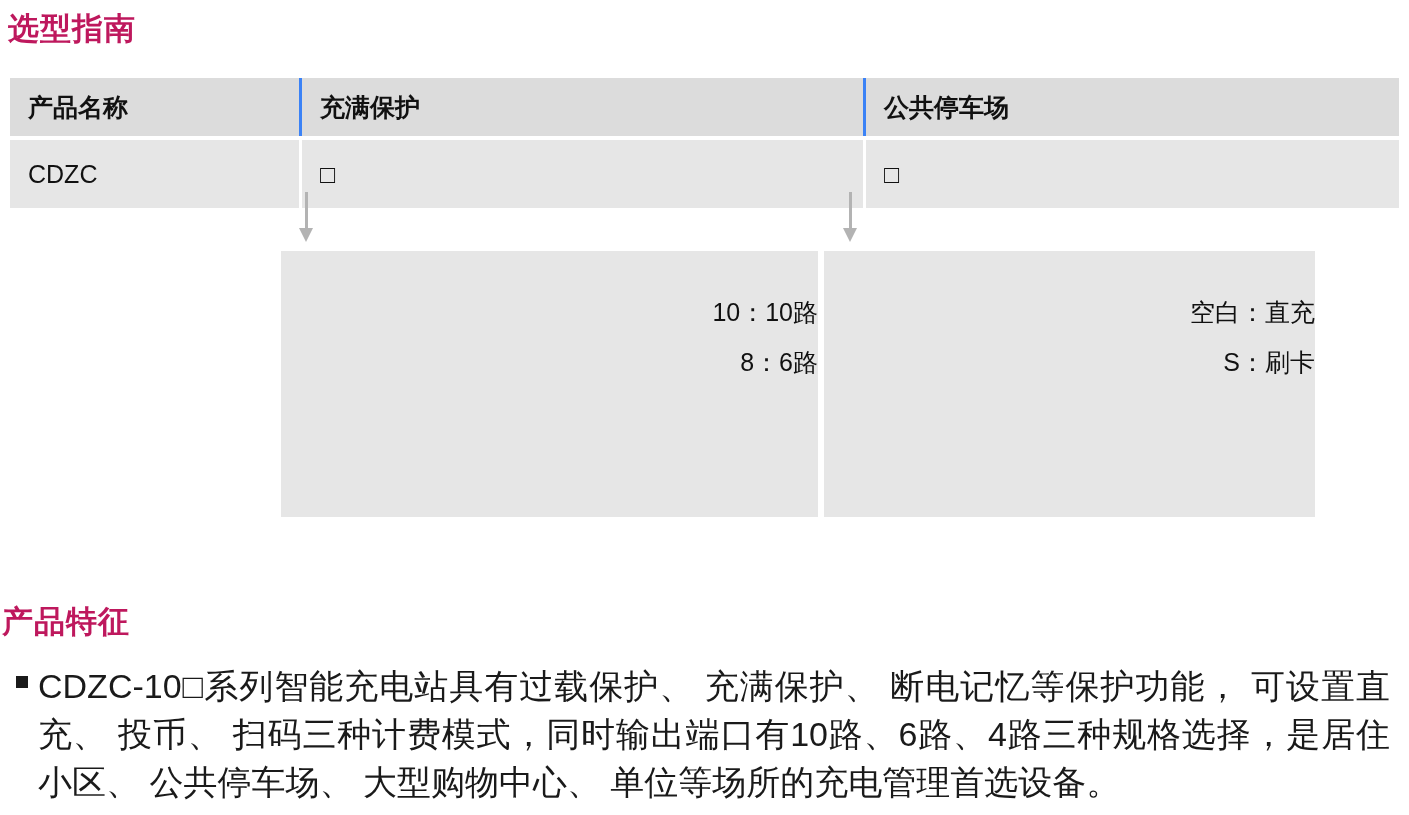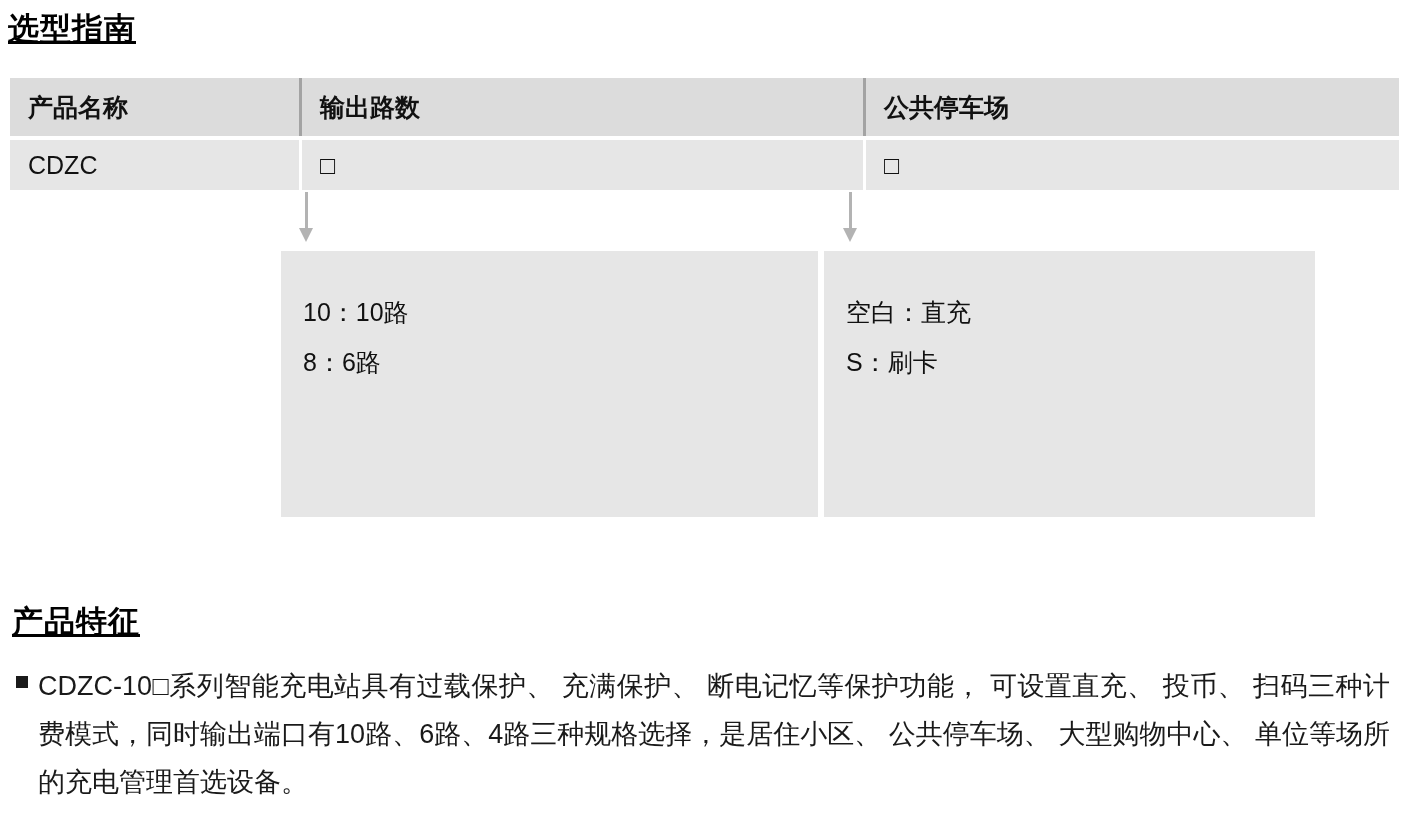--- a/index.html
+++ b/index.html
@@ -18,35 +18,34 @@
   .page {
     position: relative;
     width: 1409px;
     height: 815px;
     box-sizing: border-box;
     padding: 0 12px;
   }
 
   
   .section-title {
-    color: #000000;
+    color: #be185d;
     font-size: 31px;
     font-weight: bold;
     letter-spacing: 1px;
     line-height: 1.1;
-    text-decoration: underline;
   }
   #selection-guide-title {
     position: absolute;
     left: 8px;
     top: 12px;
   }
   #features-title {
     position: absolute;
-    left: 12px;
+    left: 2px;
     top: 605px;
   }
 
   
   .table-wrap {
     position: absolute;
     left: 10px;
     top: 78px;
     width: 1389px;
   }
@@ -59,27 +58,27 @@
     vertical-align: middle;
     padding: 0;
   }
   .hdr-cell {
     background: #dcdcdc;
     height: 58px;
     font-size: 25px;
     font-weight: bold;
     color: #111;
     padding-left: 18px !important;
-    border-right: 3px solid #a3a3a3;
+    border-right: 3px solid #3b82f6;
   }
   .hdr-cell.last { border-right: none; }
   .spacer-row td { height: 4px; background: #ffffff; }
   .val-cell {
     background: #e6e6e6;
-    height: 50px;
+    height: 68px;
     font-size: 25px;
     color: #111;
     padding-left: 18px !important;
     border-right: 3px solid #ffffff;
   }
   .val-cell.last { border-right: none; }
 
   
   .arrow {
     position: absolute;
@@ -105,20 +104,21 @@
   }
   #arrow-col-output { left: 299px; top: 192px; }
   #arrow-col-billing { left: 843px; top: 192px; }
 
   
   .desc-panel {
     position: absolute;
     background: #e6e6e6;
     box-sizing: border-box;
     padding: 36px 0 0 22px;
+    text-align: right;
   }
   #panel-output  { left: 281px; top: 251px; width: 537px; height: 266px; }
   #panel-billing { left: 824px; top: 251px; width: 491px; height: 266px; }
   .desc-line {
     font-size: 25px;
     line-height: 50px;
     color: #111;
     white-space: nowrap;
   }
 
@@ -133,41 +133,41 @@
   }
   .bullet-mark {
     width: 12px;
     height: 12px;
     background: #1a1a1a;
     margin-top: 14px;
     margin-right: 10px;
     flex: 0 0 auto;
   }
   .feature-text {
-    font-size: 27px;
+    font-size: 34px;
     line-height: 48px;
     color: #1a1a1a;
     text-align: justify;
     text-justify: inter-character;
     width: 1352px;
   }
 </style>
 </head>
 <body>
 
 <div class="page">
 
   <div class="section-title" id="selection-guide-title">选型指南</div>
 
   <div class="table-wrap">
     <table class="sel-table">
       <tbody>
           <tr>
         <td class="hdr-cell" style="width:271px;">产品名称</td>
-        <td class="hdr-cell" style="width:543px;">输出路数</td>
+        <td class="hdr-cell" style="width:543px;">充满保护</td>
         <td class="hdr-cell last">公共停车场</td>
       </tr>
       <tr class="spacer-row">
         <td></td>
         <td></td>
         <td></td>
       </tr>
       <tr>
         <td class="val-cell">CDZC</td>
         <td class="val-cell">□</td>

